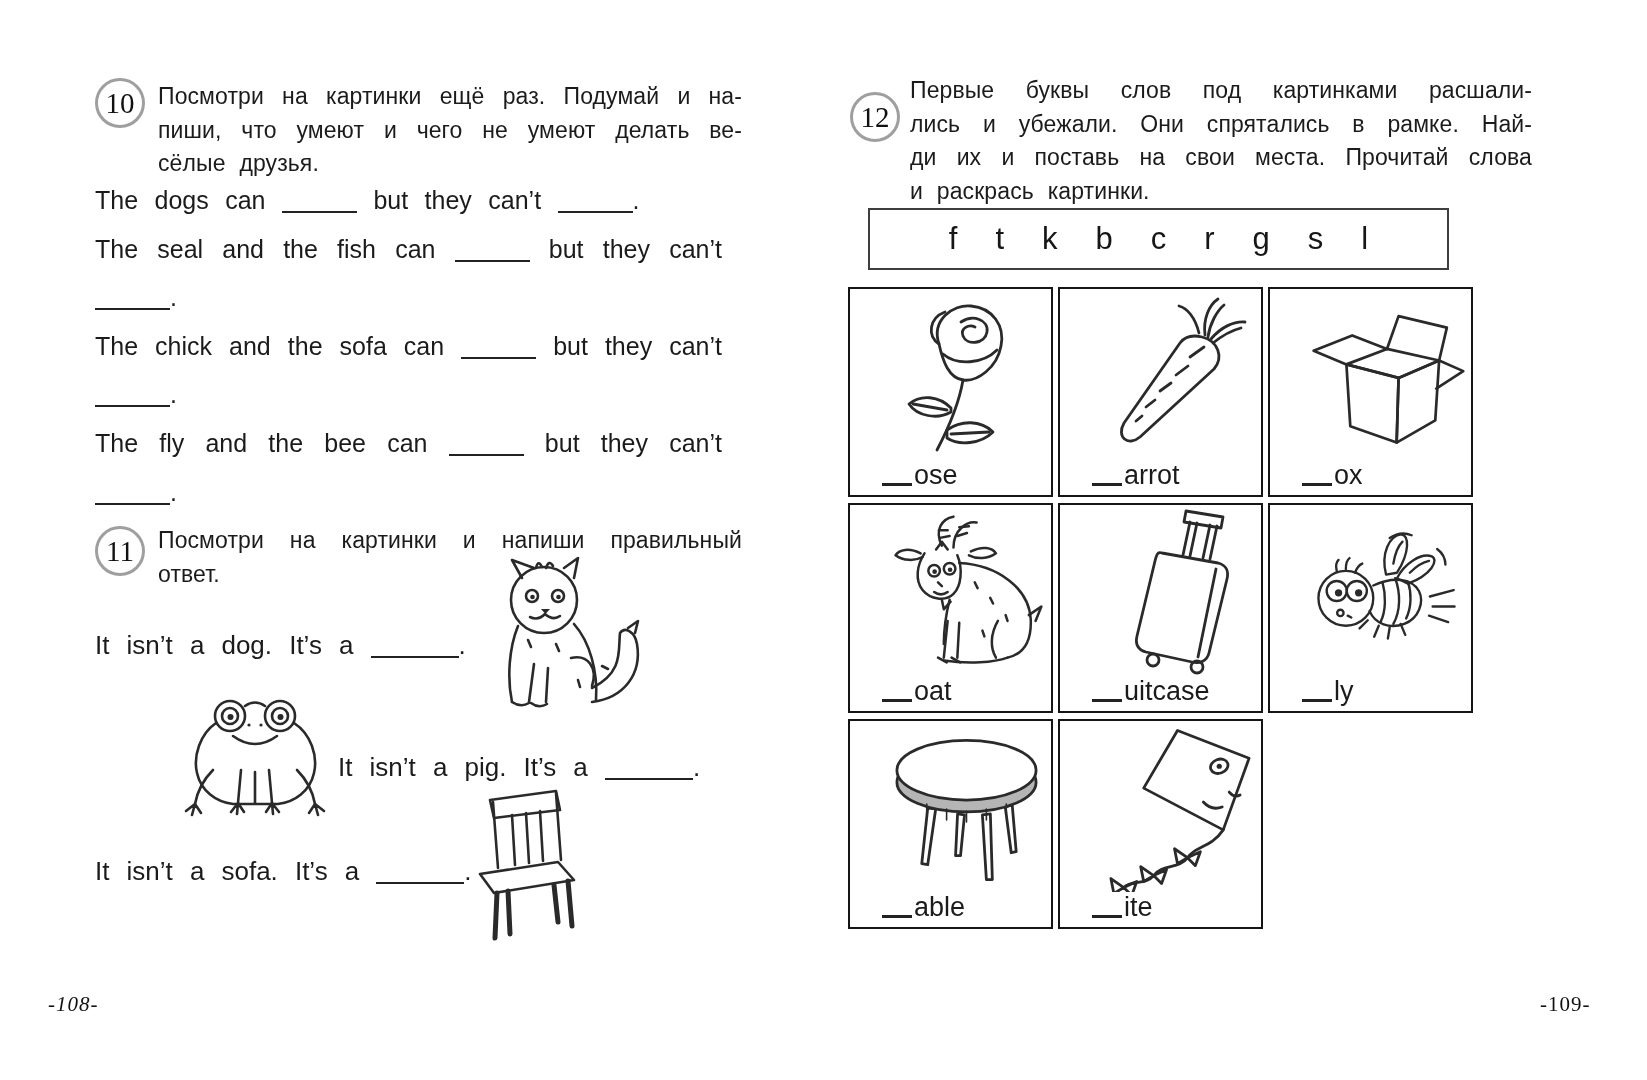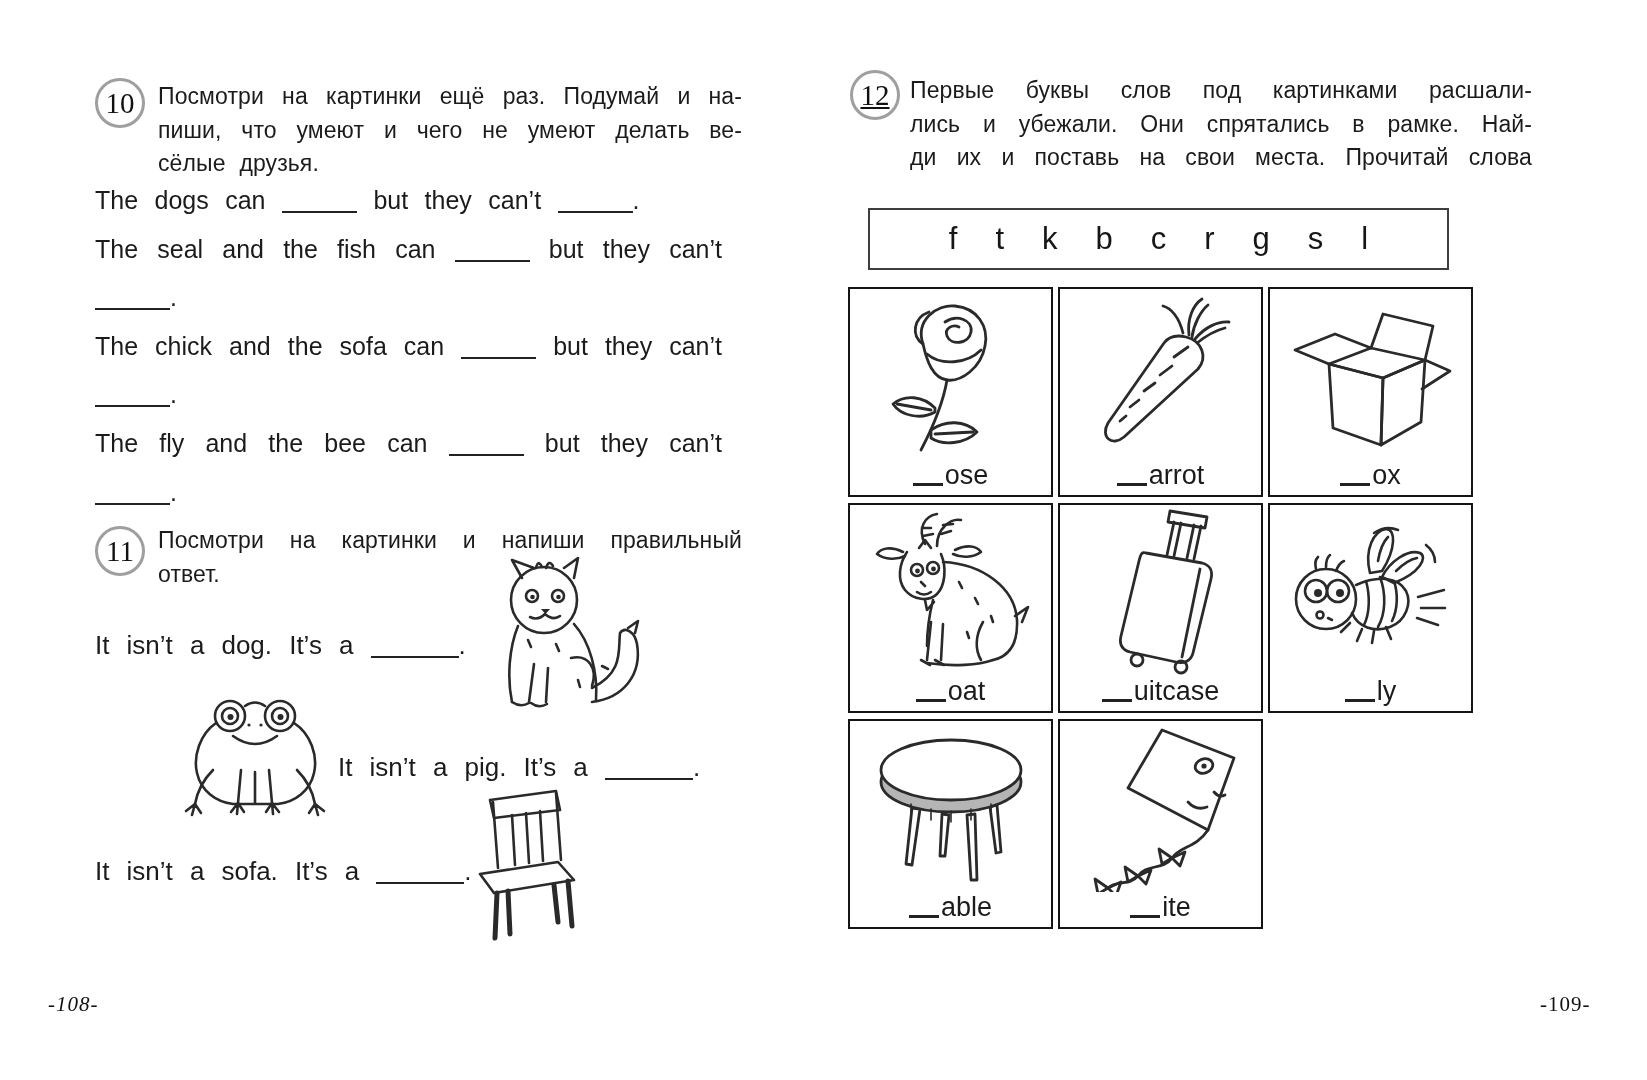--- a/index.html
+++ b/index.html
@@ -25,21 +25,21 @@
 
   .page-num{font-family:"Liberation Serif","DejaVu Serif",serif;font-size:21px;color:#111;letter-spacing:1px;}
 
   #letter-box{left:868px;top:208px;width:577px;height:58px;border:2px solid #3e3e3e;
     display:flex;align-items:center;justify-content:center;gap:38px;}
   .letter{font-size:31px;color:#161616;}
 
   #card-grid{left:848px;top:287px;display:grid;grid-template-columns:repeat(3,205px);
     grid-auto-rows:210px;column-gap:5px;row-gap:6px;}
   .card{border:2.5px solid #151515;background:#fff;display:flex;flex-direction:column;
-    align-items:center;box-sizing:border-box;}
+    align-items:flex-start;box-sizing:border-box;padding-left:32px;}
   .card-img{flex:1;display:flex;align-items:center;justify-content:center;width:100%;overflow:hidden;}
   .card-label{font-size:27px;line-height:30px;margin-bottom:5px;white-space:nowrap;}
   .blank.small{width:30px;border-bottom-width:3px;vertical-align:-2px;margin-right:2px;}
 
   svg{display:block;}
 </style>
 </head>
 <body>
 
 <div class="canvas">
@@ -133,25 +133,26 @@
           <path d="M36,105 L38,148" stroke-width="5"></path>
           <path d="M82,99 L86,136" stroke-width="5"></path>
         </g>
       </svg>
     </div>
 
     <div class="abs page-num" style="left:48px;top:992px;font-style:italic;">-108-</div>
   </section>
 
   <section>
-    <div class="circle-num" style="left:850px;top:70px;text-decoration:underline;">12</div>
+    <div class="circle-num" style="left:850px;top:92px;">12</div>
     <div class="abs instr" style="left:910px;top:74px;width:622px;">
         <div class="jline">Первые буквы слов под картинками расшали-</div>
         <div class="jline">лись и убежали. Они спрятались в рамке. Най-</div>
         <div class="jline">ди их и поставь на свои места. Прочитай слова</div>
+        <div class="jline last">и раскрась картинки.</div>
       </div>
 
     <div id="letter-box" class="abs">
         <span class="letter">f</span>
         <span class="letter">t</span>
         <span class="letter">k</span>
         <span class="letter">b</span>
         <span class="letter">c</span>
         <span class="letter">r</span>
         <span class="letter">g</span>

